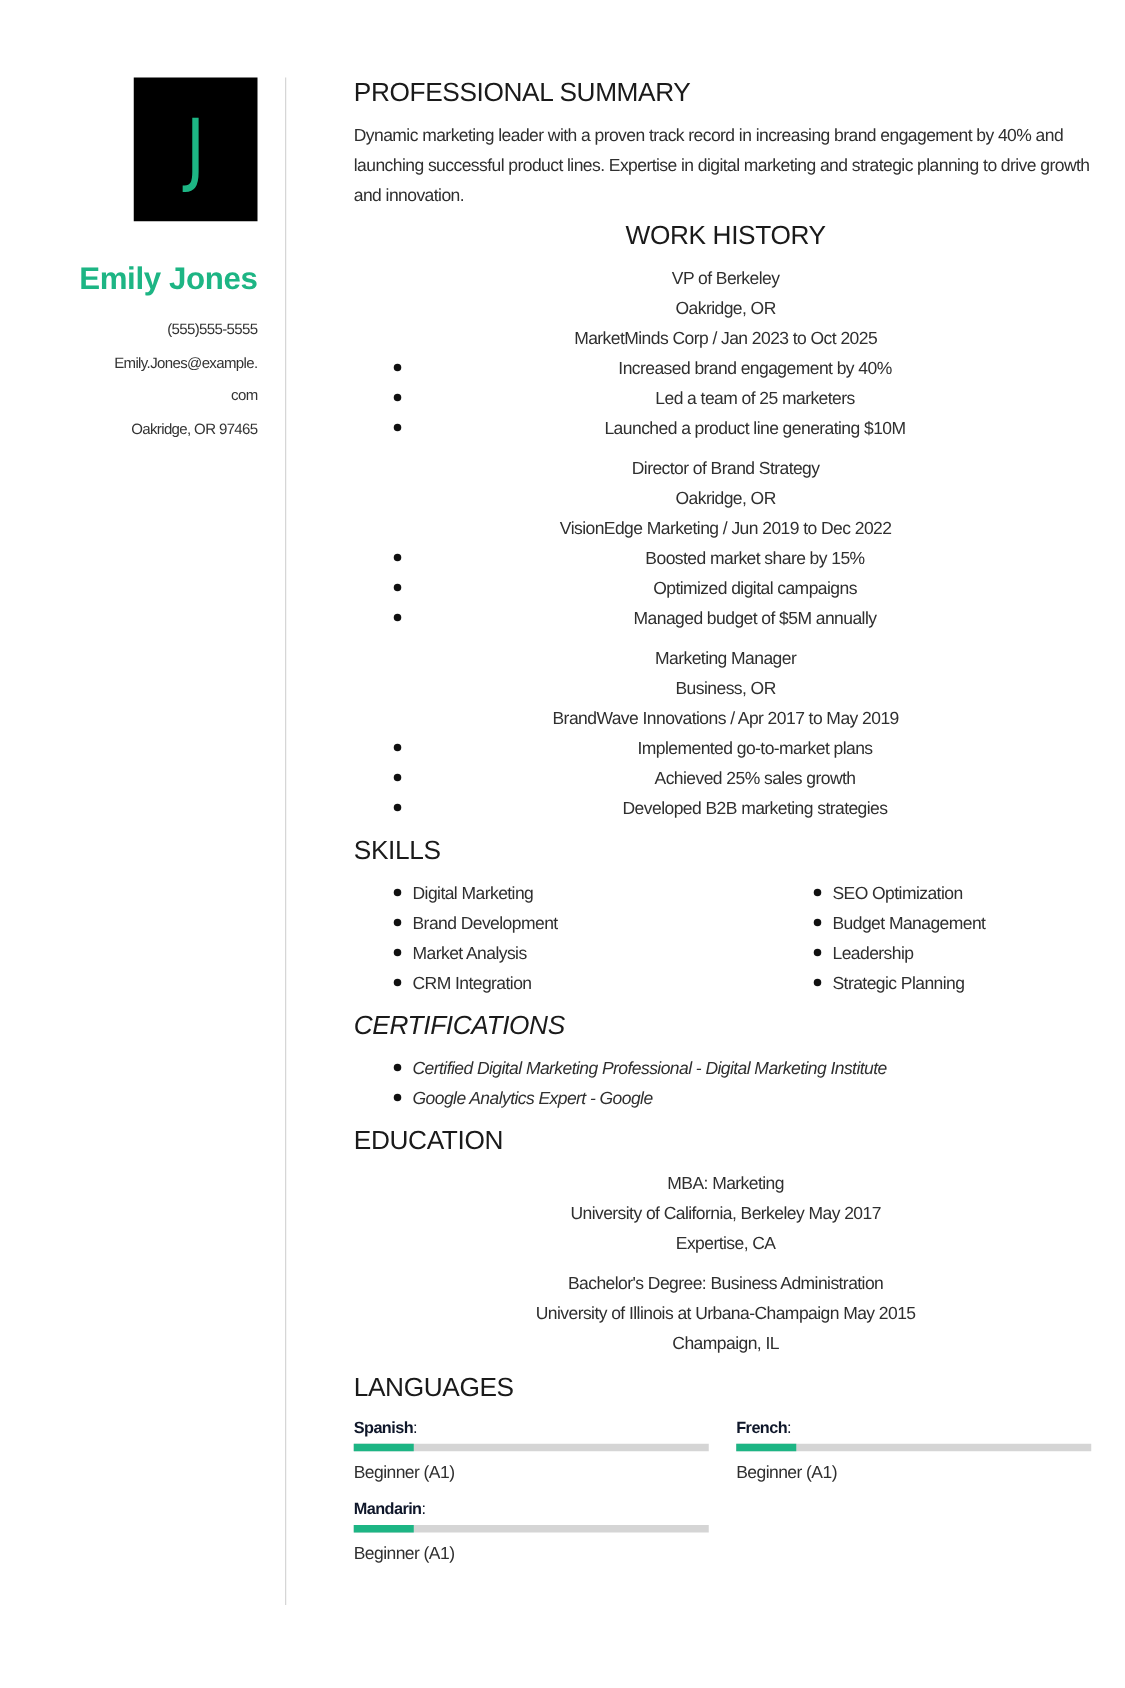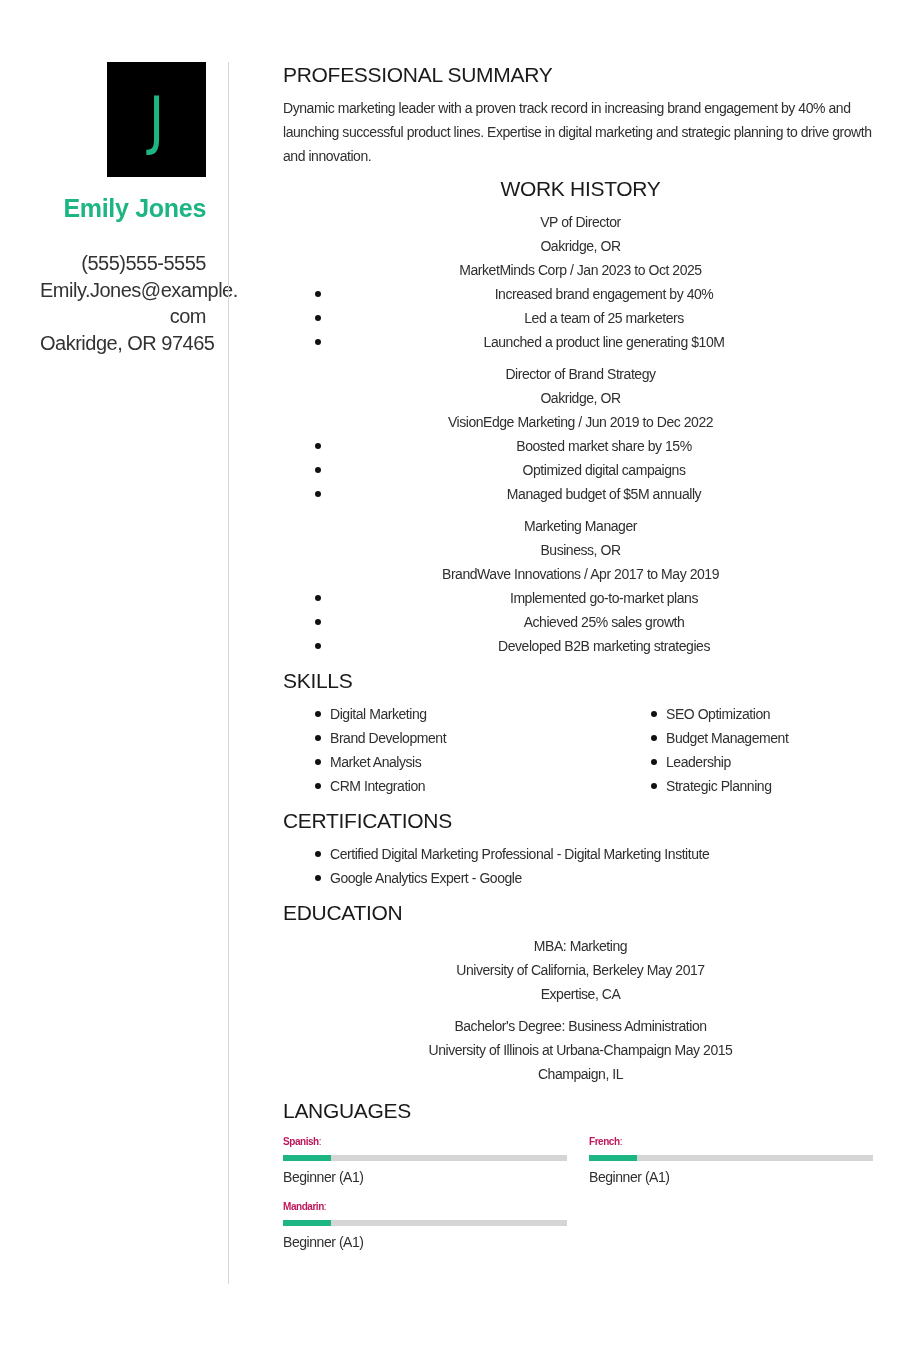--- a/index.html
+++ b/index.html
@@ -38,33 +38,33 @@
       color: #1db584;
       font-family: "DejaVu Sans", sans-serif;
       font-size: 64px;
       line-height: 1;
       transform: scaleX(0.8);
       display: inline-block;
     }
     .name {
       position: absolute;
       right: 0;
-      top: 132px;
+      top: 147px;
       font-size: 25px;
       font-weight: bold;
       color: #1db584;
       white-space: nowrap;
       letter-spacing: -0.3px;
     }
     .contact {
       position: absolute;
       right: 0;
       top: 188px;
       width: 166px;
-      font-size: 20px;
+      font-size: 12px;
       line-height: 26.5px;
       color: #333;
       letter-spacing: -0.5px;
       text-align: right;
     }
     .contact div { white-space: nowrap; }
 
     
     .divider {
       position: absolute;
@@ -136,23 +136,23 @@
     .edu { margin-bottom: 8px; text-align: center; }
 
     
     .lang-grid {
       display: grid;
       grid-template-columns: 306px 285px;
       row-gap: 8px;
     }
     .lang-name {
       font-weight: bold;
-      font-size: 10px;
+      font-size: 13px;
       line-height: 20px;
-      color: #be185d;
+      color: #0f172a;
     }
     .lang-name .colon { font-weight: normal; }
     .lang-bar {
       position: relative;
       width: 284px;
       height: 6px;
       background: #d5d5d5;
       margin-top: 3px;
       margin-bottom: 4px;
     }
@@ -187,21 +187,21 @@
 
   <section class="section">
     <h2 class="section-title">PROFESSIONAL SUMMARY</h2>
     <p class="para">Dynamic marketing leader with a proven track record in increasing brand engagement by 40% and launching successful product lines. Expertise in digital marketing and strategic planning to drive growth and innovation.</p>
   </section>
 
   <section class="section" style="margin-top:8px;text-align:center;">
     <h2 class="section-title">WORK HISTORY</h2>
 
     <div class="job">
-      <div class="line">VP of Director</div>
+      <div class="line">VP of Berkeley</div>
       <div class="line">Oakridge, OR</div>
       <div class="line">MarketMinds Corp / Jan 2023 to Oct 2025</div>
       <ul class="bullets">
         <li>Increased brand engagement by 40%</li>
         <li>Led a team of 25 marketers</li>
         <li>Launched a product line generating $10M</li>
       </ul>
     </div>
 
     <div class="job">
@@ -238,21 +238,21 @@
       </ul>
       <ul class="bullets">
         <li>SEO Optimization</li>
         <li>Budget Management</li>
         <li>Leadership</li>
         <li>Strategic Planning</li>
       </ul>
     </div>
   </section>
 
-  <section class="section" style="margin-top:10px;">
+  <section class="section" style="margin-top:10px;font-style:italic;">
     <h2 class="section-title">CERTIFICATIONS</h2>
     <ul class="bullets">
       <li>Certified Digital Marketing Professional - Digital Marketing Institute</li>
       <li>Google Analytics Expert - Google</li>
     </ul>
   </section>
 
   <section class="section" style="margin-top:10px;">
     <h2 class="section-title">EDUCATION</h2>
     <div class="edu">

